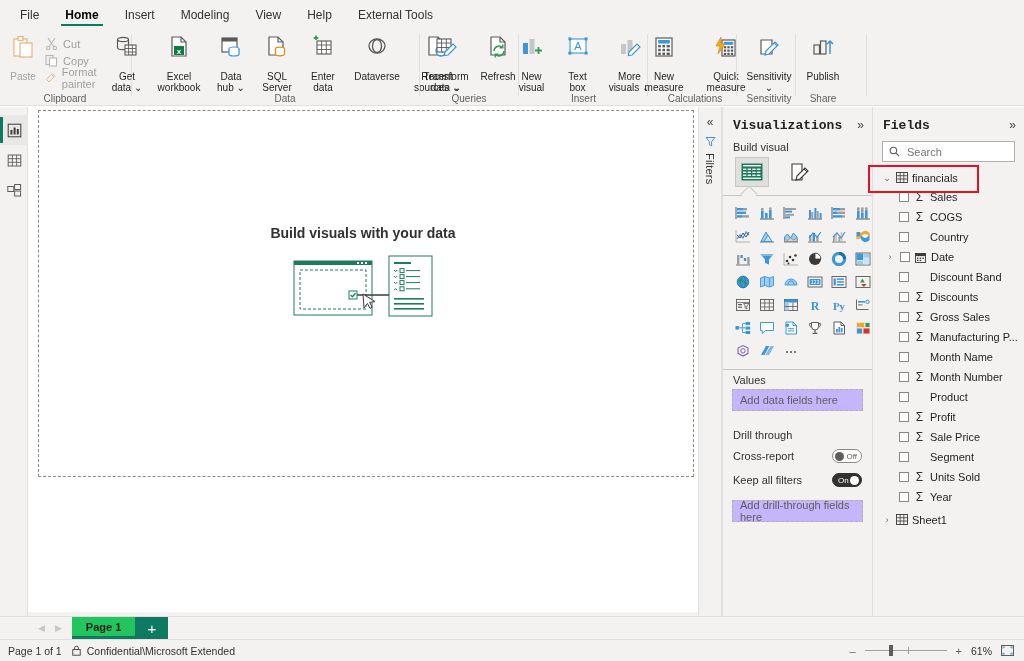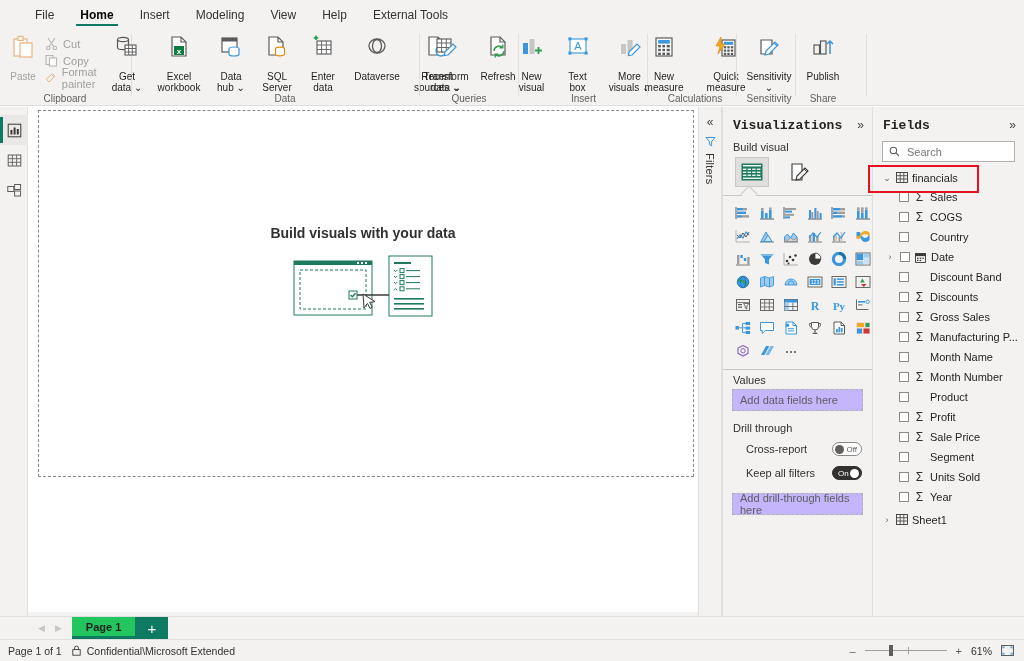--- a/index.html
+++ b/index.html
@@ -9,21 +9,21 @@
     font-family:"Liberation Sans", sans-serif;
     font-size:11px; color:#201f1e;
     background:#ffffff;
   }
   #app { position:relative; width:1024px; height:661px; }
 
   
   .ribbon-tabs {
     position:absolute; left:0; top:0; width:1024px; height:28px;
     background:#f3f2f1; display:flex; align-items:flex-end;
-    padding-left:22px;
+    padding-left:7px;
   }
   .rtab {
     height:26px; line-height:26px; padding:0 13px; font-size:12px;
     color:#333; cursor:default; position:relative; white-space:nowrap;
   }
   .rtab.active { font-weight:bold; color:#000; }
   .rtab.active:after {
     content:""; position:absolute; left:9px; right:9px; bottom:2px;
     height:2px; background:#0f7a62;
   }
@@ -152,21 +152,21 @@
   }
 
   .well-label { font-size:11px; color:#323130; padding:4px 10px 3px 10px; }
   .well-box {
     margin:0 9px; height:22px; border:1px dashed #b3b0ad; background:#c4b5fd;
     display:flex; align-items:center; padding-left:7px;
     font-size:11px; color:#605e5c;
   }
   .toggle-row {
     display:flex; align-items:center; justify-content:space-between;
-    padding:5px 10px 5px 23px; font-size:11px; color:#323130;
+    padding:5px 10px 5px 10px; font-size:11px; color:#323130;
   }
   .tgl {
     width:30px; height:14px; border-radius:8px; position:relative; display:flex;
     align-items:center; cursor:default;
   }
   .tgl.off { background:#fff; border:1px solid #8a8886; justify-content:flex-start; }
   .tgl.on  { background:#323130; border:1px solid #323130; justify-content:flex-end; }
   .tgl .knob { width:9px; height:9px; border-radius:50%; margin:0 2px; }
   .tgl.off .knob { background:#605e5c; }
   .tgl.on  .knob { background:#ffffff; }
@@ -956,21 +956,21 @@
             <circle cx="12" cy="8" r="1.1" fill="#5a5a5a"></circle>
           </svg>
         </div>
     </div>
 
     <div class="pane-rule" style="margin-top:2px;"></div>
 
     <div class="well-label">Values</div>
     <div class="well-box">Add data fields here</div>
 
-    <div class="well-label" style="padding-top:11px;">Drill through</div>
+    <div class="well-label" style="padding-top:18px;">Drill through</div>
     <div class="toggle-row">
       <span>Cross-report</span>
       <span class="tgl off">
           <span class="knob"></span>
           <span class="ttext">Off</span>
         </span>
     </div>
     <div class="toggle-row">
       <span>Keep all filters</span>
       <span class="tgl on">

